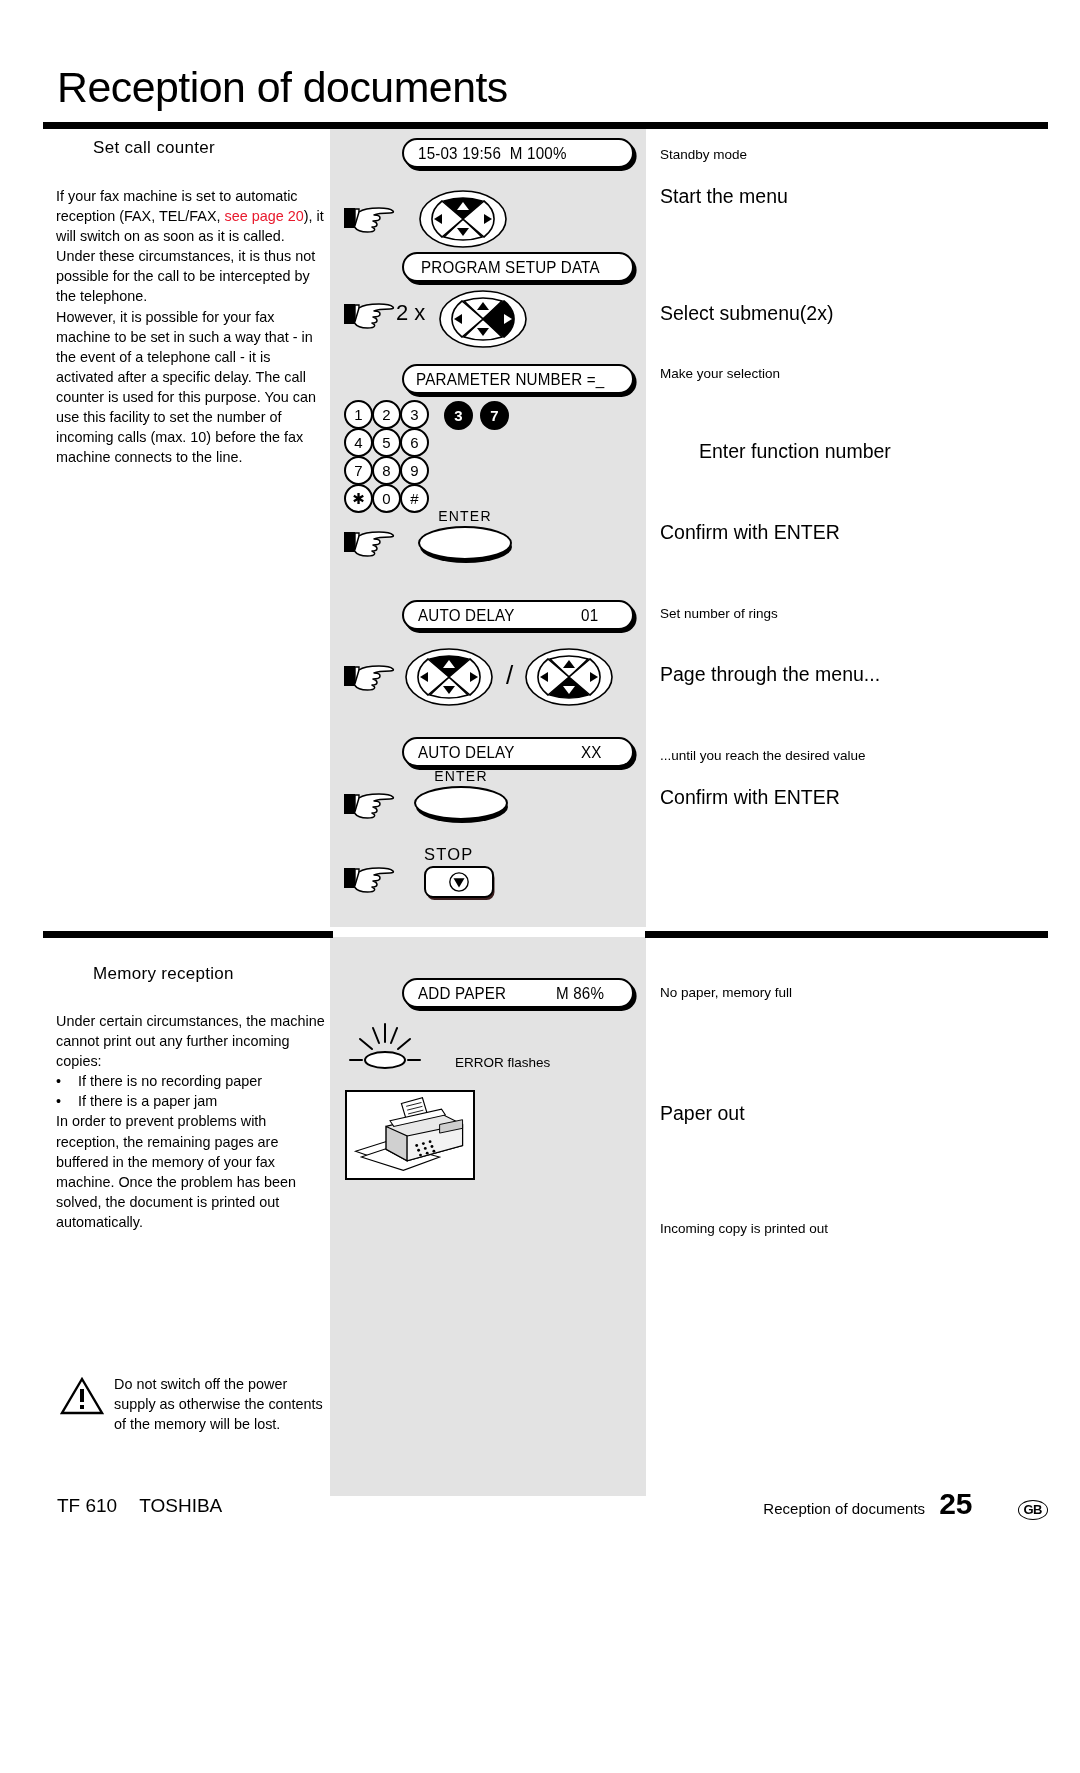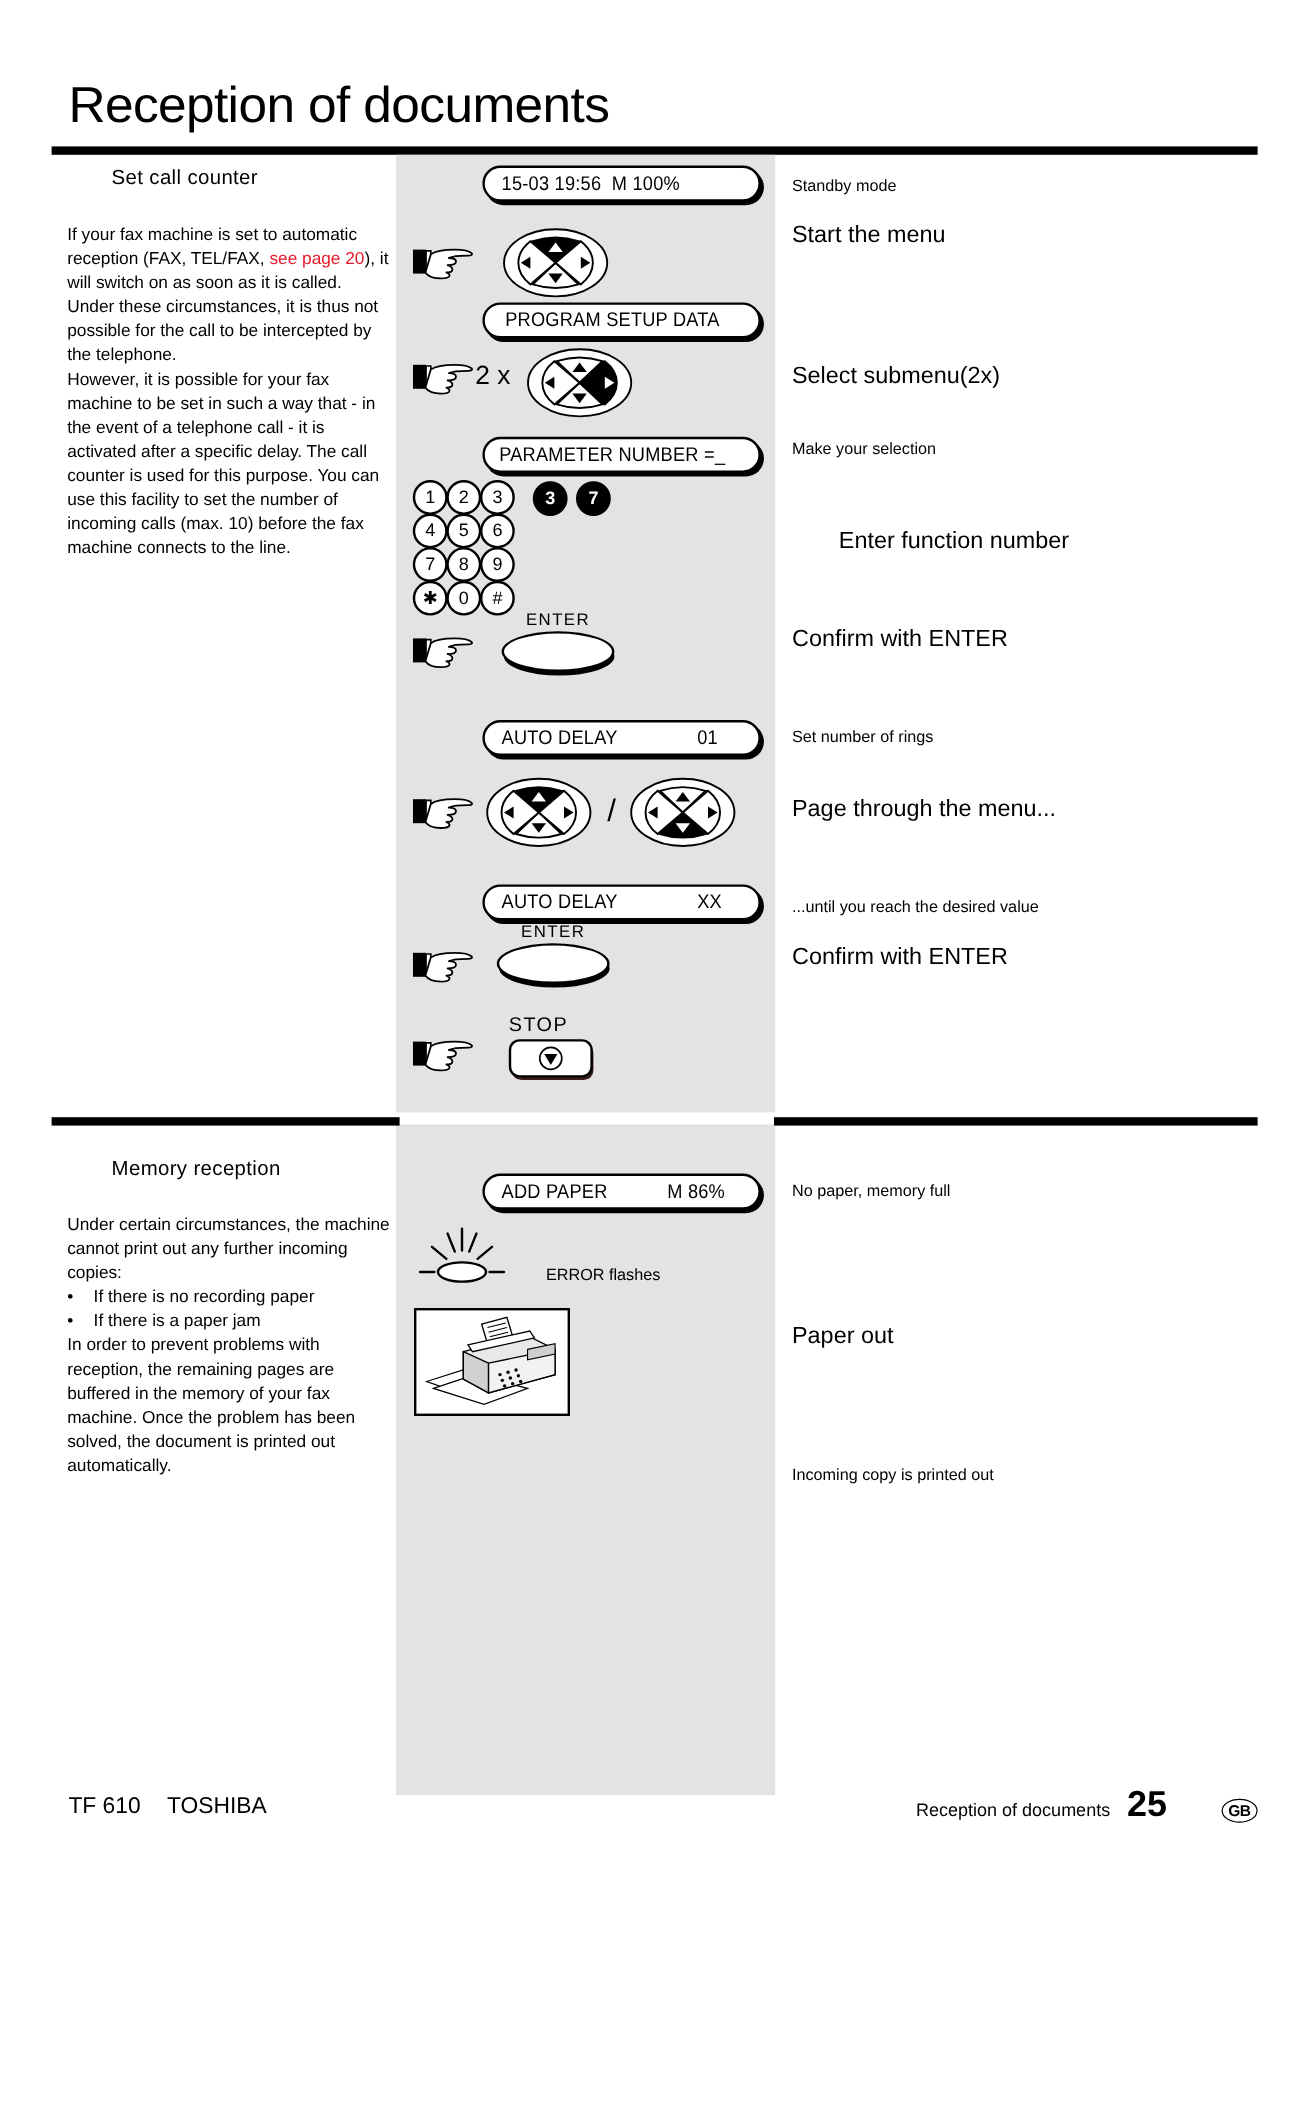--- a/index.html
+++ b/index.html
@@ -397,20 +397,30 @@
         <span>If there is no recording paper</span>
       </div>
       <div class="bullet">
         <span class="dot">•</span>
         <span>If there is a paper jam</span>
       </div>
     </div>
     <p>In order to prevent problems with reception, the remaining pages are buffered in the memory of your fax machine. Once the problem has been solved, the document is printed out automatically.</p>
   </div>
 
+  <div class="warnbox">
+    <div class="warn-tri">
+      <svg viewBox="0 0 44 40" width="44" height="40">
+        <polygon points="22,3 42,37 2,37" fill="#fff" stroke="#000" stroke-width="2.4"></polygon>
+        <rect x="20" y="13" width="4" height="13" fill="#000"></rect>
+        <rect x="20" y="29" width="4" height="4" fill="#000"></rect>
+      </svg>
+    </div>
+    <div class="warn-text">Do not switch off the power supply as otherwise the contents of the memory will be lost.</div>
+  </div>
 
   <div class="lcd" style="left:402px; top:978px; width:232px;">
     <span class="lbl">ADD PAPER</span>
     <span class="lbl" style="margin-left:42px;">M 86%</span>
   </div>
 
   <div class="led" style="left:342px; top:1022px;">
     <svg viewBox="0 0 86 50" width="86" height="50">
       <g stroke="#000" stroke-width="2" stroke-linecap="round" fill="none">
         <line x1="43" y1="2" x2="43" y2="20"></line>

